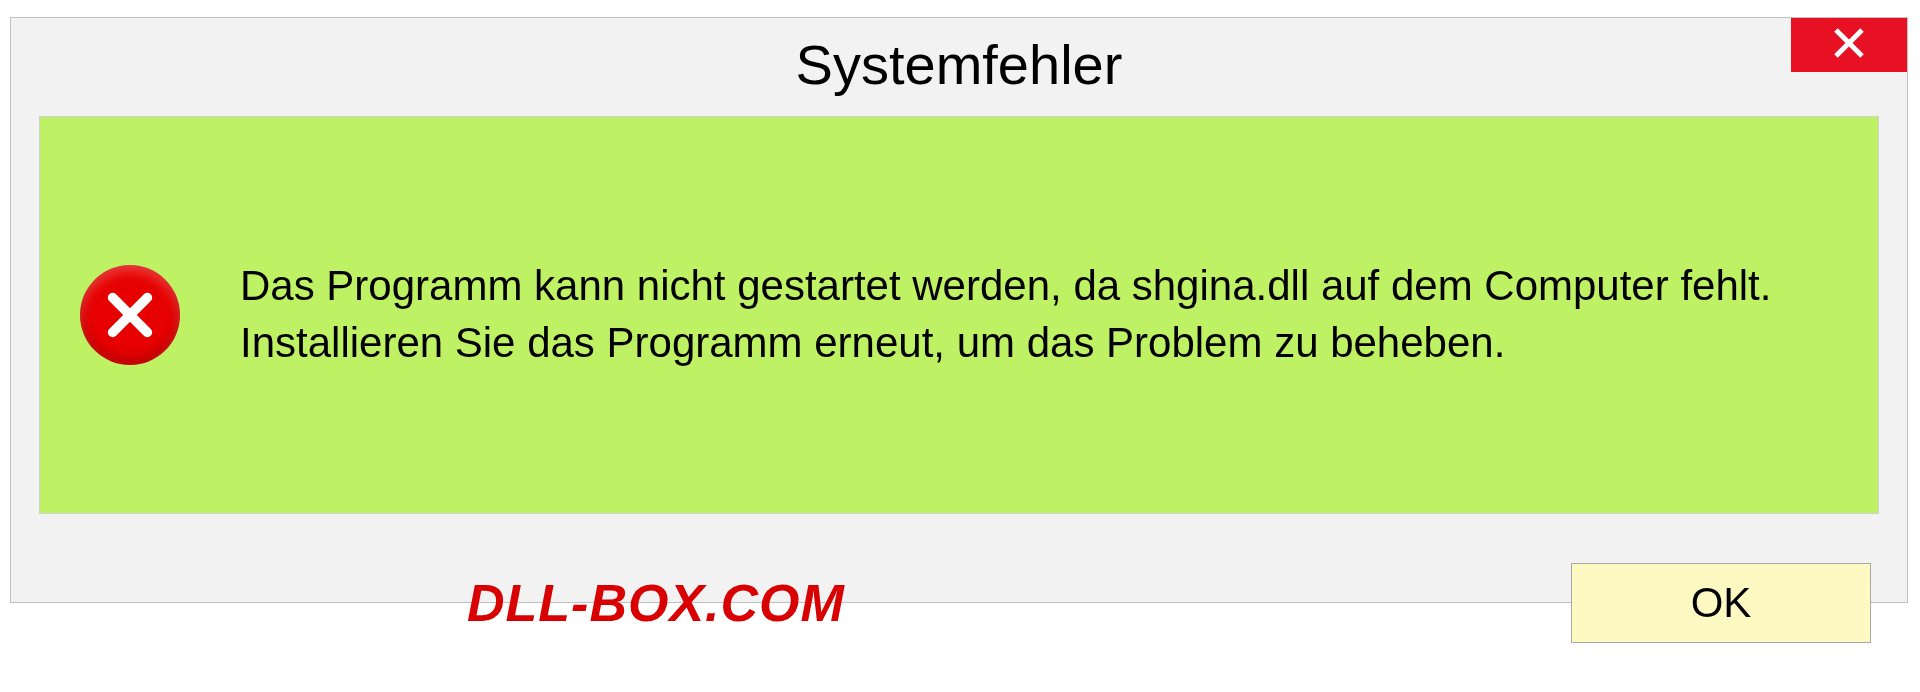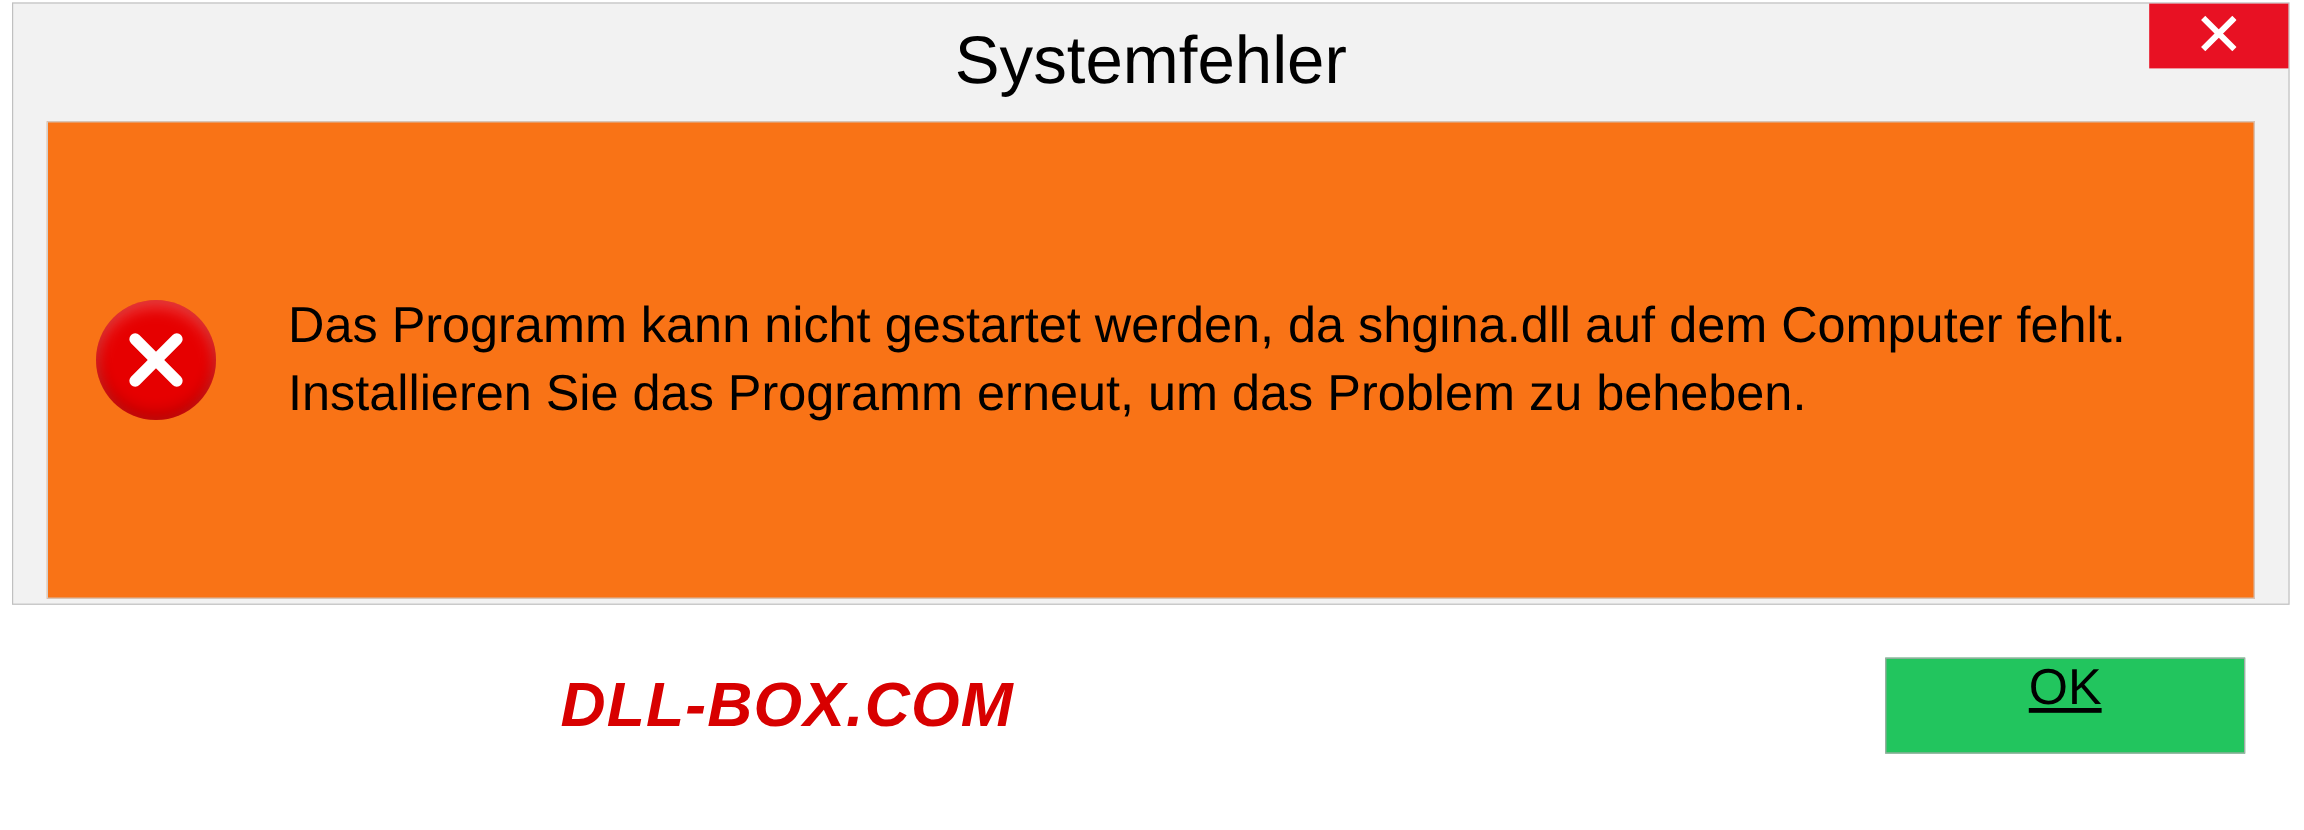--- a/index.html
+++ b/index.html
@@ -10,23 +10,23 @@
     body {
       width: 1920px;
       height: 692px;
       font-family: Arial, Helvetica, sans-serif;
       background: #ffffff;
       position: relative;
     }
     .dialog {
       position: absolute;
       left: 10px;
-      top: 2px;
+      top: 17px;
       width: 1898px;
-      height: 502px;
+      height: 586px;
       background: #f2f2f2;
       border: 1px solid #c0c0c0;
     }
     .titlebar {
       height: 92px;
       position: relative;
       display: flex;
       align-items: center;
       justify-content: center;
     }
@@ -46,21 +46,21 @@
       align-items: center;
       justify-content: center;
       cursor: pointer;
     }
     .close-button svg {
       width: 30px;
       height: 30px;
     }
     .content-area {
       margin: 6px 28px 0 28px;
-      background: #f97316;
+      background: #bef264;
       border: 1px solid #d0d0d0;
       height: 398px;
       display: flex;
       align-items: center;
       padding: 0 40px;
     }
     .error-icon {
       width: 100px;
       height: 100px;
       border-radius: 50%;
@@ -92,28 +92,28 @@
       font-size: 52px;
       font-weight: 900;
       font-style: italic;
       color: #d80000;
       letter-spacing: 1px;
       margin-left: 420px;
     }
     .ok-button {
       width: 300px;
       height: 80px;
-      background: #22c55e;
+      background: #fef9c3;
       border: 1px solid #a8a8a8;
       font-size: 42px;
       color: #000000;
       display: flex;
+      align-items: center;
       justify-content: center;
       cursor: pointer;
-      text-decoration: underline;
     }
   </style>
 </head>
 <body>
 
 <div class="dialog">
 
   <div class="titlebar">
     <div class="title">Systemfehler</div>
     <div class="close-button">

